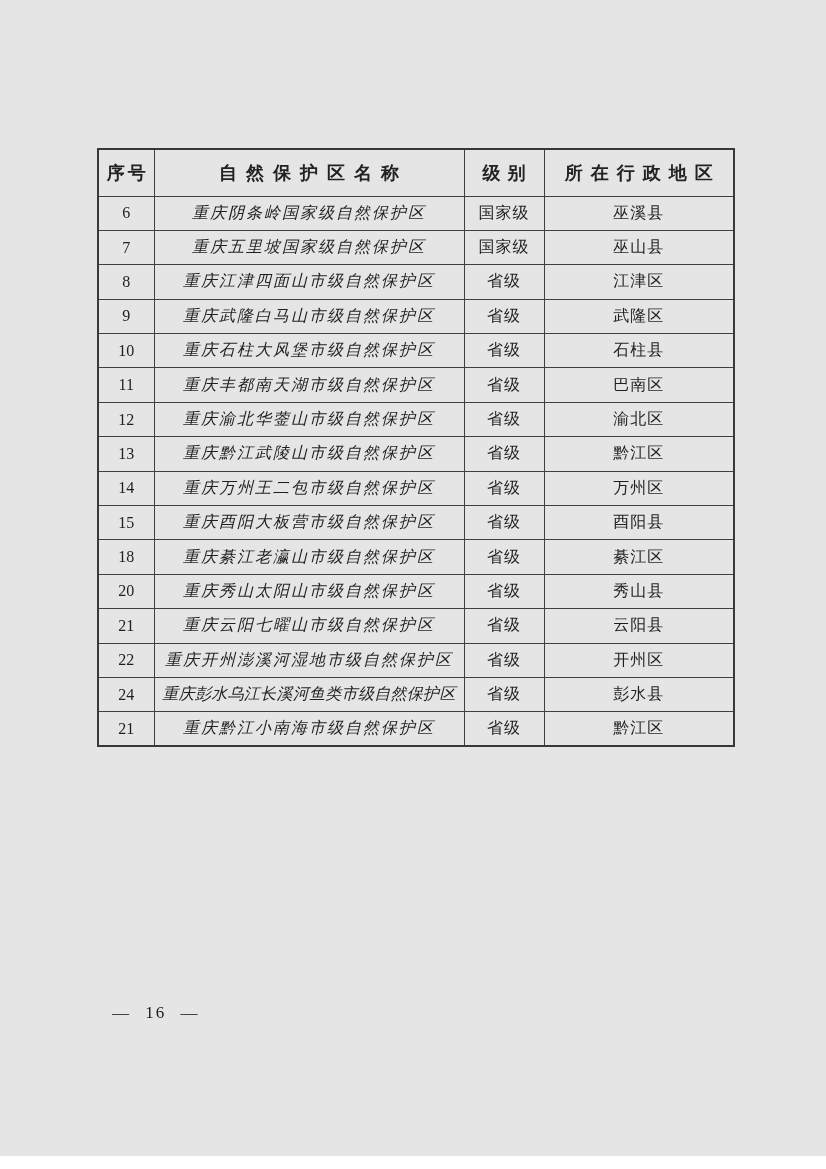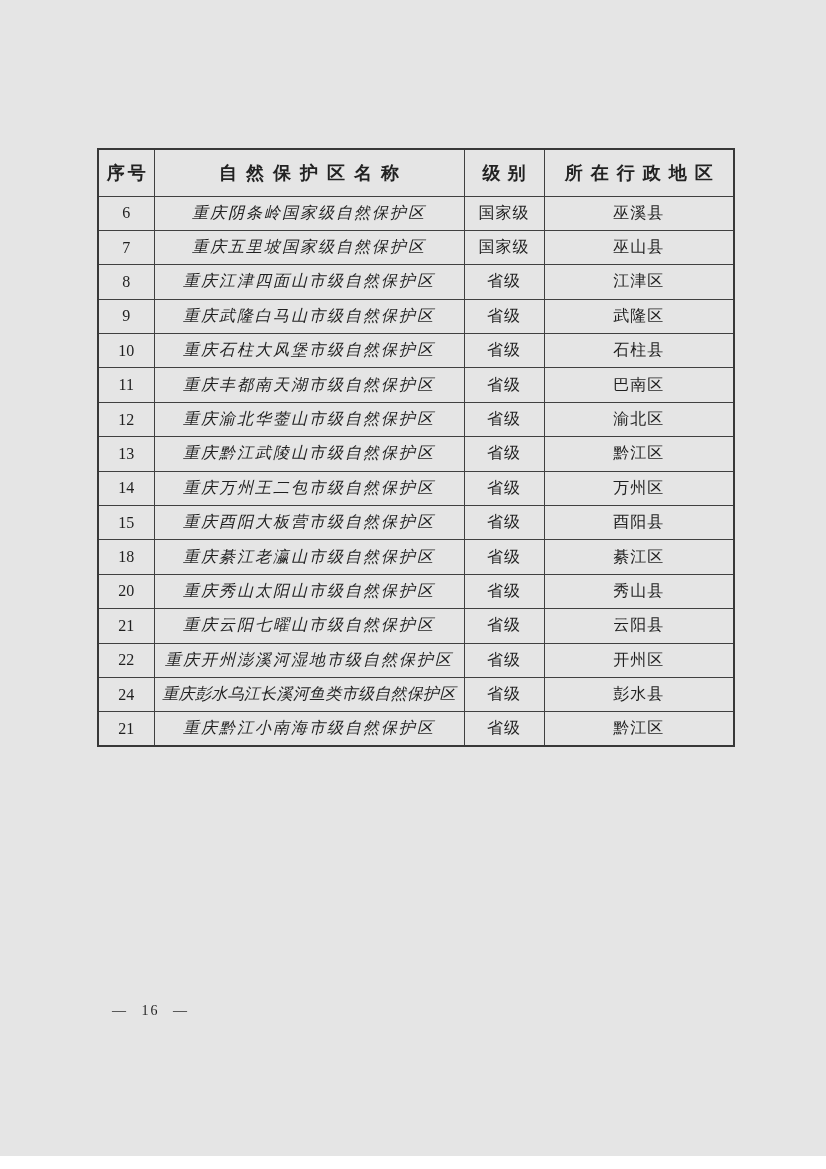--- a/index.html
+++ b/index.html
@@ -61,21 +61,21 @@
   td.col-name   { letter-spacing: 2px; font-style: italic; }
   td.col-name.tight { letter-spacing: 0.3px; }
   td.col-level  { letter-spacing: 1px; }
   td.col-region { letter-spacing: 1px; }
 
   .page-number {
     position: absolute;
     left: 112px;
     top: 1003px;
     font-family: "Liberation Serif", "DejaVu Serif", serif;
-    font-size: 14px;
+    font-size: 17px;
     color: #1f1f1f;
     letter-spacing: 2px;
     word-spacing: 8px;
   }
 </style>
 </head>
 <body>
 
 <div class="page">
 

